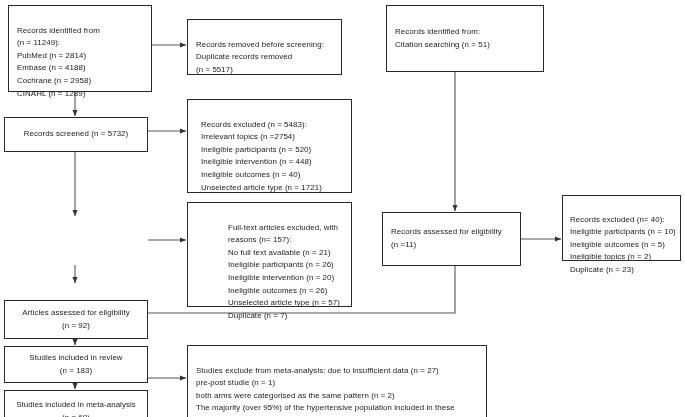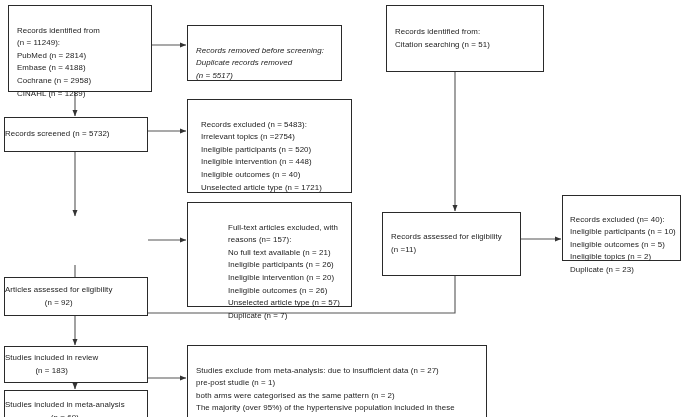--- a/index.html
+++ b/index.html
@@ -37,20 +37,21 @@
     z-index: 2;
   }
   .node .txt {
     display: block;
     white-space: pre-line;
   }
   
   .node.center {
     display: flex;
     align-items: center;
+    justify-content: center;
     text-align: center;
   }
   
   .node.listbox {
     padding: 6px 7px 6px 8px;
     text-align: left;
   }
   .node.listbox-tight {
     padding: 5px 0 5px 7px;
     text-align: left;
@@ -97,21 +98,21 @@
 
   <div class="node listbox" style="left:8px; top:5px; width:144px; height:87px;">
     <span class="txt">Records identified from
 (n = 11249):
      PubMed (n = 2814)
      Embase (n = 4188)
      Cochrane (n = 2958)
      CINAHL (n = 1289)</span>
   </div>
 
-  <div class="node listbox" style="left:187px; top:25px; width:155px; height:56px;font-style:italic;">
+  <div class="node listbox" style="left:187px; top:19px; width:155px; height:56px;">
     <span class="txt">Records removed before screening:
     Duplicate records removed
     (n = 5517)</span>
   </div>
 
   <div class="node listbox" style="left:374px; top:5px; width:158px; height:67px; display:flex; align-items:center;margin-left:12px;">
     <span class="txt">Records identified from:
      Citation searching (n = 51)</span>
   </div>
 
@@ -133,26 +134,26 @@
     <span class="txt">Full-text articles excluded, with
 reasons (n= 157):
     No full text available (n = 21)
     Ineligible participants (n = 26)
     Ineligible intervention (n = 20)
     Ineligible outcomes (n = 26)
     Unselected article type (n = 57)
     Duplicate (n = 7)</span>
   </div>
 
-  <div class="node center" style="left:4px; top:277px; width:144px; height:39px;">
+  <div class="node center" style="left:4px; top:300px; width:144px; height:39px;">
     <span class="txt">Articles assessed for eligibility
 (n = 92)</span>
   </div>
 
-  <div class="node listbox" style="left:382px; top:212px; width:139px; height:64px; display:flex; align-items:center;">
+  <div class="node listbox" style="left:382px; top:212px; width:139px; height:54px; display:flex; align-items:center;">
     <span class="txt">Records assessed for eligibility
 (n =11)</span>
   </div>
 
   <div class="node listbox-tight" style="left:562px; top:195px; width:119px; height:66px;">
     <span class="txt">Records excluded (n= 40):
     Ineligible participants (n = 10)
     Ineligible outcomes (n = 5)
     Ineligible topics (n = 2)
     Duplicate (n = 23)</span>

